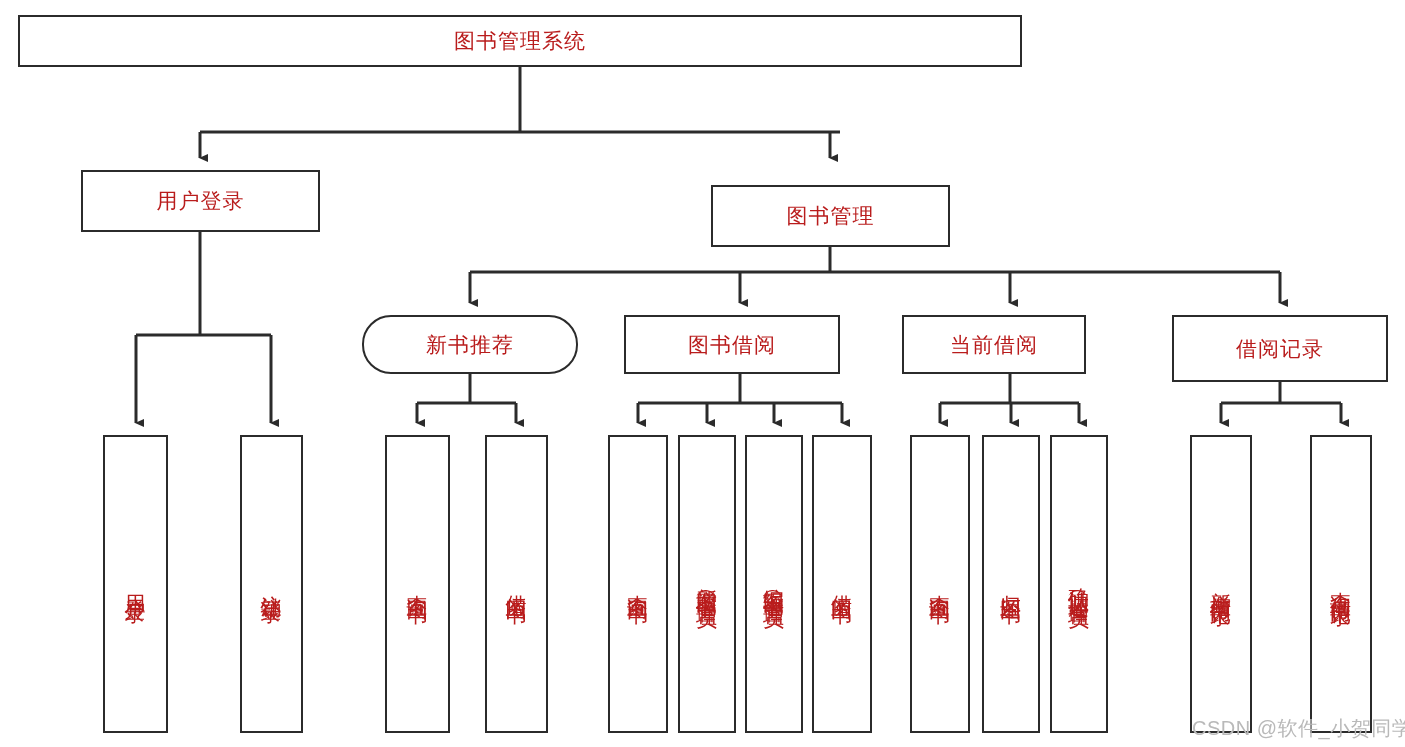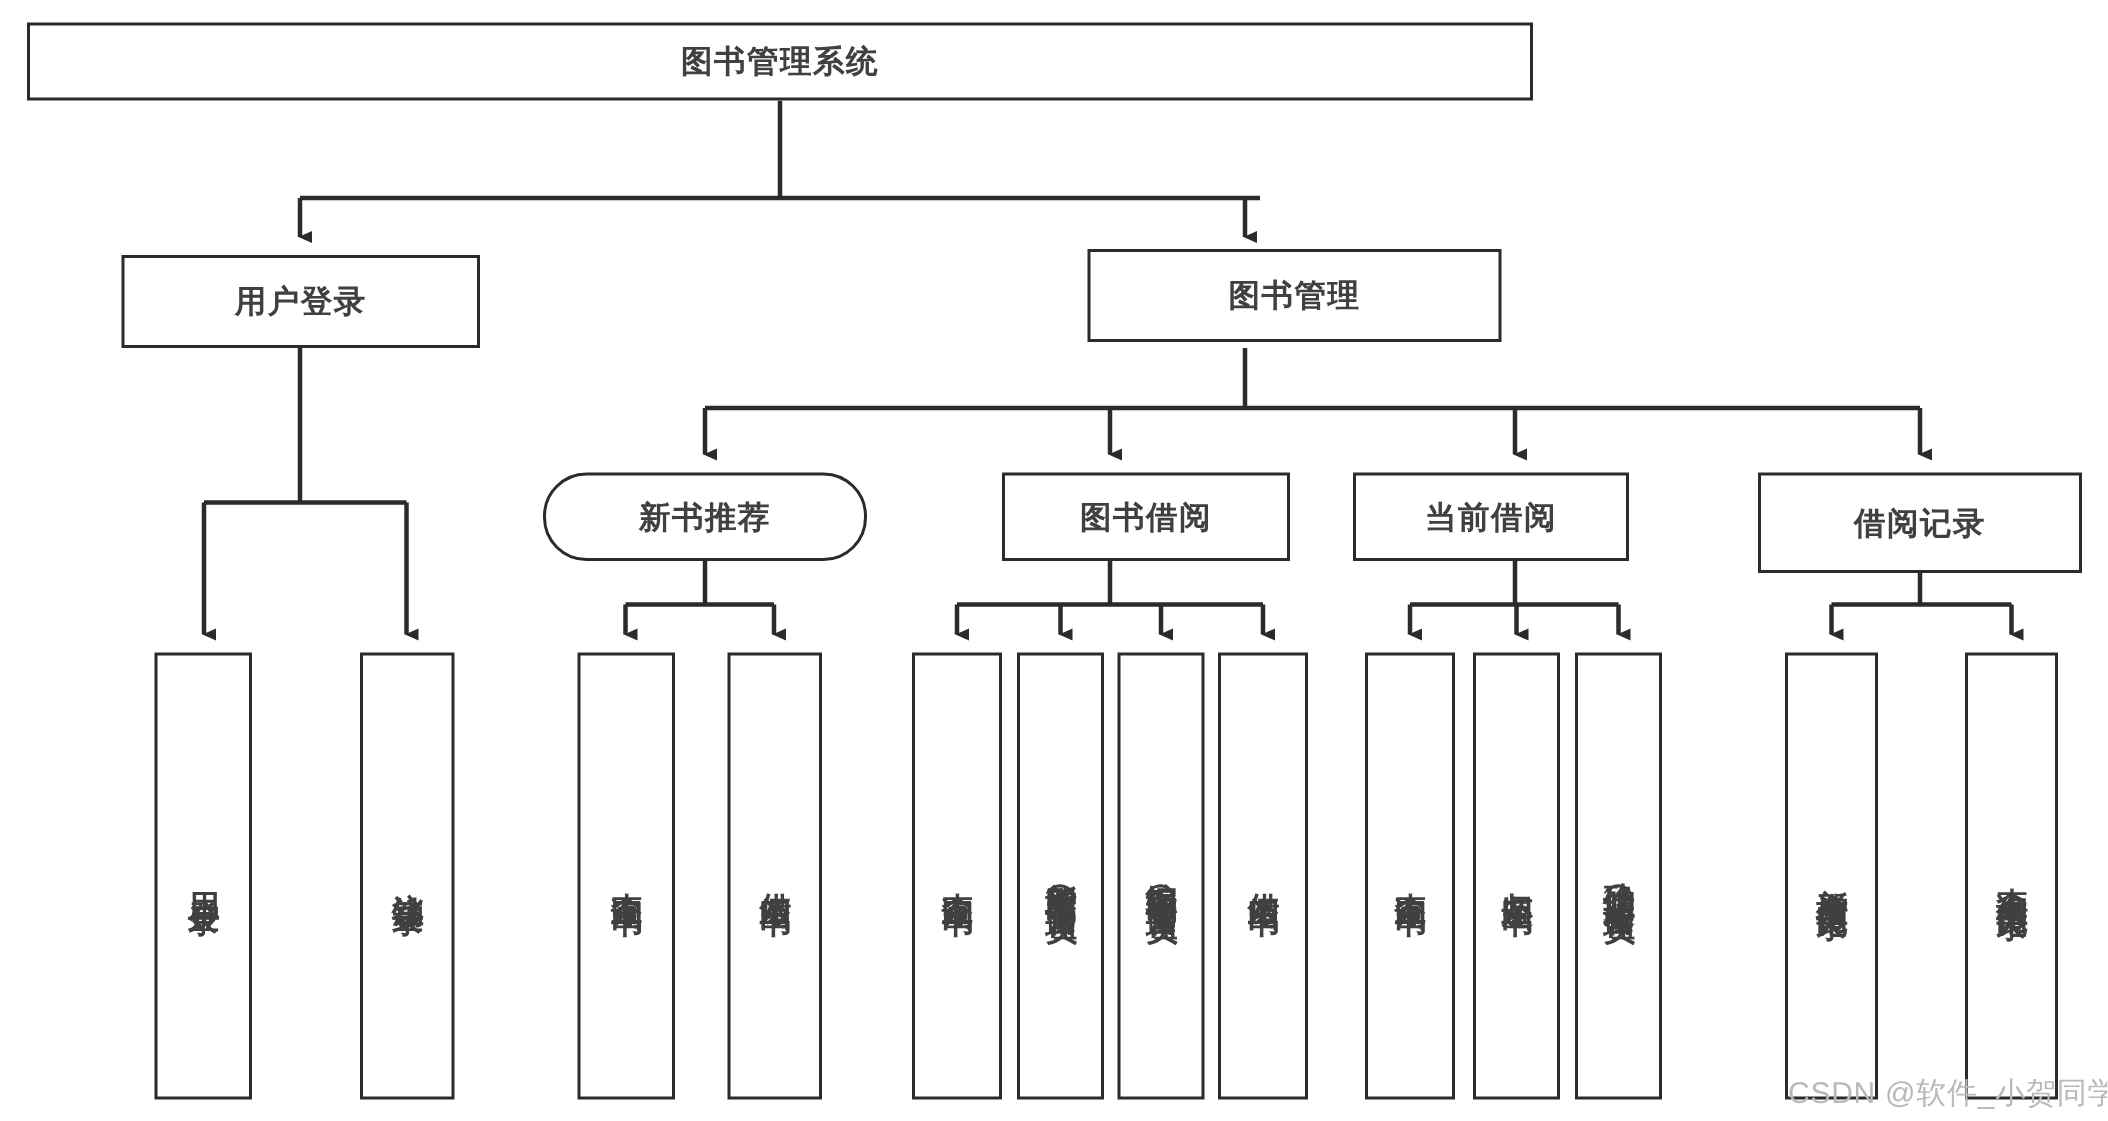--- a/index.html
+++ b/index.html
@@ -26,22 +26,21 @@
     pointer-events: none;
   }
   .node {
     position: absolute;
     box-sizing: border-box;
     background: #ffffff;
     border: 2px solid #2b2b2b;
     display: flex;
     align-items: center;
     justify-content: center;
-    color: #404040;
-    font-weight: bold;
+    color: #b91c1c;
   }
   .node.horiz {
     font-size: 21px;
     letter-spacing: 1px;
   }
   .node.vert {
     writing-mode: vertical-rl;
     text-orientation: upright;
     font-size: 21px;
     letter-spacing: 3px;
@@ -118,29 +117,29 @@
   </svg>
 
   <div class="node horiz" id="node-root" style="left: 18px; top: 15px; width: 1004px; height: 52px;">
     <span>图书管理系统</span>
   </div>
 
   <div id="level2-layer">
       <div class="node horiz" style="left: 81px; top: 170px; width: 239px; height: 62px;">
         <span>用户登录</span>
       </div>
-      <div class="node horiz" style="left: 711px; top: 166px; width: 276px; height: 62px; margin-left: 14px;">
+      <div class="node horiz" style="left: 711px; top: 185px; width: 239px; height: 62px;">
         <span>图书管理</span>
       </div>
     </div>
   <div id="level3-layer">
       <div class="node horiz" style="left: 362px; top: 315px; width: 216px; height: 59px; border-radius: 29px;">
         <span>新书推荐</span>
       </div>
-      <div class="node horiz" style="left: 668px; top: 315px; width: 192px; height: 59px;">
+      <div class="node horiz" style="left: 624px; top: 315px; width: 216px; height: 59px;">
         <span>图书借阅</span>
       </div>
       <div class="node horiz" style="left: 902px; top: 315px; width: 184px; height: 59px;">
         <span>当前借阅</span>
       </div>
       <div class="node horiz" style="left: 1172px; top: 315px; width: 216px; height: 67px;">
         <span>借阅记录</span>
       </div>
     </div>
   <div id="leaves-layer">

